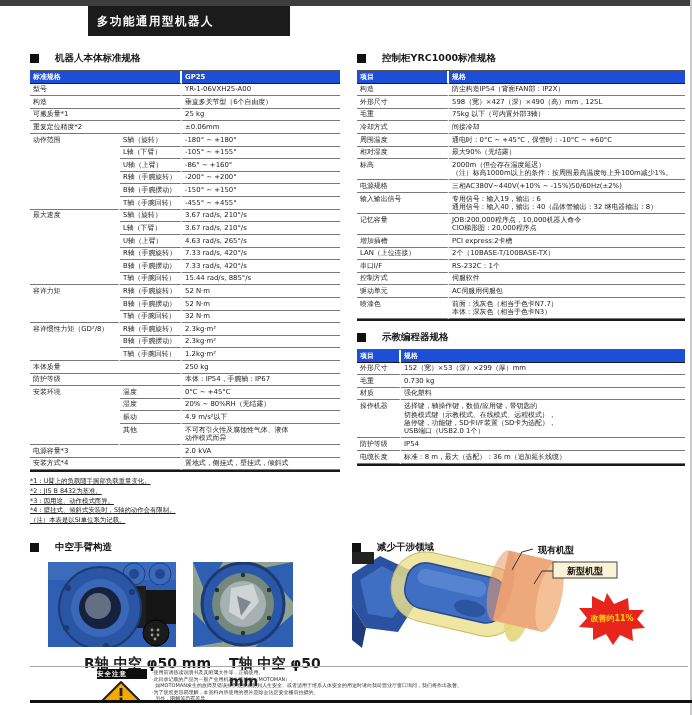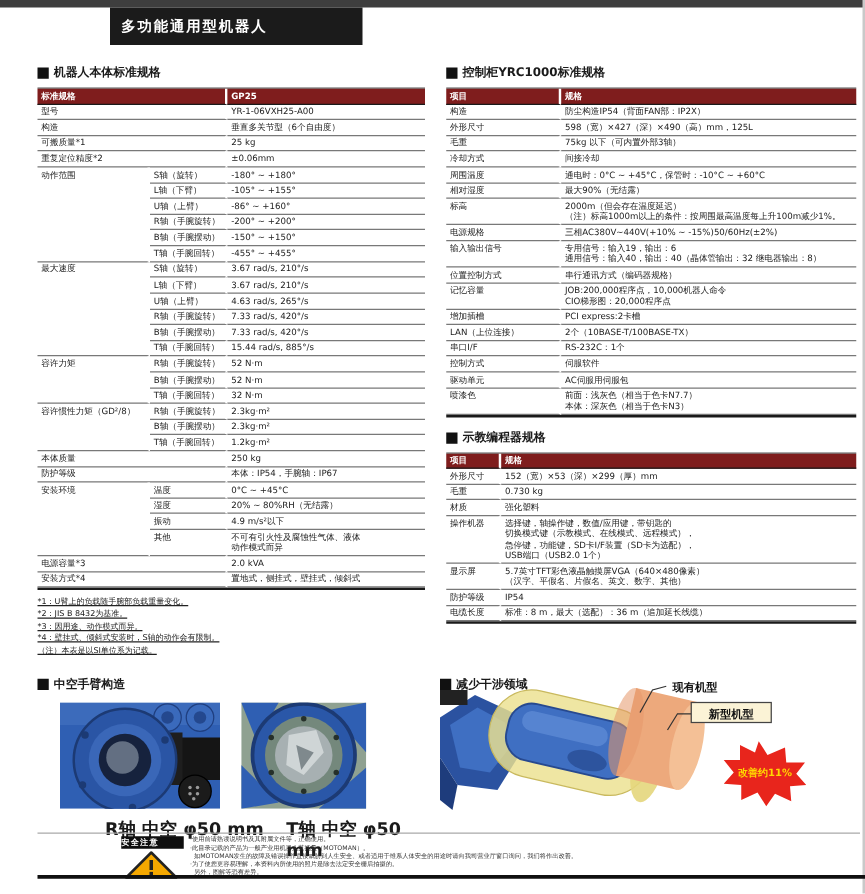--- a/index.html
+++ b/index.html
@@ -6,29 +6,29 @@
   .page{position:relative;width:692px;height:715px;background:#fff;overflow:hidden;
         font-family:"DejaVu Sans","Liberation Sans",sans-serif;color:#1a1a1a;}
   .topbar{position:absolute;left:0;top:0;width:692px;height:6px;background:#3e3e3e;}
   .edge-right{position:absolute;right:0;top:0;width:2px;height:715px;background:#c9c9c9;}
   .titlebox{position:absolute;left:88px;top:6px;width:202px;height:30px;background:#1b1b1b;
             color:#fff;font-size:11.5px;font-weight:bold;letter-spacing:1.5px;
             line-height:30px;padding-left:9px;box-sizing:border-box;}
   .col{position:absolute;top:52px;}
   .col-left{left:30px;width:310px;}
   .col-right{left:357px;width:328px;}
-  .sec-h{display:flex;align-items:center;gap:4px;font-weight:bold;font-size:9.5px;margin:0 0 5px 0;}
+  .sec-h{display:flex;align-items:center;gap:16px;font-weight:bold;font-size:9.5px;margin:0 0 5px 0;}
   .sq{width:9px;height:9px;background:#111;flex:0 0 auto;}
   table.spec{width:100%;border-collapse:separate;border-spacing:0;border-top:1px solid #555;
              border-bottom:2px solid #1a1a1a;table-layout:fixed;}
   table.spec td{border-bottom:1px solid #787878;border-right:2px solid #fff;
                 padding:1.6px 3px;vertical-align:top;font-size:6.9px;line-height:1.22;
                 white-space:pre-line;word-break:break-all;color:#222;}
   table.spec td:last-child{border-right:none;}
-  table.spec td.th{background:#7f1d1d;color:#fff;font-weight:bold;border-bottom-color:#1a1a1a;}
+  table.spec td.th{background:#1d4ed8;color:#fff;font-weight:bold;border-bottom-color:#1a1a1a;}
   .t-ctrl td,.t-tp td{font-size:7.2px;padding:2.2px 4px;}
   .footnotes{margin-top:5px;font-size:6.4px;line-height:1.5;color:#222;}
   .fn-line{white-space:pre;text-decoration:underline;}
   .bottom-sec{position:absolute;}
   .photos{position:relative;height:95px;margin-top:8px;}
   .photo{position:absolute;top:0;}
   .caption{font-size:14px;font-weight:bold;margin-top:4px;padding-left:36px;}
   .divider{position:absolute;left:30px;top:666px;width:658px;height:1px;background:#a9a9a9;}
   .bottomline{position:absolute;left:30px;top:700px;width:662px;height:2.5px;background:#101010;}
   .safety{position:absolute;left:97px;top:669px;}
@@ -247,24 +247,20 @@
           <tr>
             <td>电源规格</td>
             <td>三相AC380V~440V(+10% ~ -15%)50/60Hz(±2%)</td>
           </tr>
           <tr>
             <td>输入输出信号</td>
             <td>专用信号：输入19，输出：6
 通用信号：输入40，输出：40（晶体管输出：32 继电器输出：8）</td>
           </tr>
           <tr>
-            <td>位置控制方式</td>
-            <td>串行通讯方式（编码器规格）</td>
-          </tr>
-          <tr>
             <td>记忆容量</td>
             <td>JOB:200,000程序点，10,000机器人命令
 CIO梯形图：20,000程序点</td>
           </tr>
           <tr>
             <td>增加插槽</td>
             <td>PCI express:2卡槽</td>
           </tr>
           <tr>
             <td>LAN（上位连接）</td>
@@ -314,25 +310,20 @@
           <tr>
             <td>材质</td>
             <td>强化塑料</td>
           </tr>
           <tr>
             <td>操作机器</td>
             <td>选择键，轴操作键，数值/应用键，带钥匙的
 切换模式键（示教模式、在线模式、远程模式），
 急停键，功能键，SD卡I/F装置（SD卡为选配），
 USB端口（USB2.0 1个）</td>
-          </tr>
-          <tr>
-            <td>显示屏</td>
-            <td>5.7英寸TFT彩色液晶触摸屏VGA（640×480像素）
-（汉字、平假名、片假名、英文、数字、其他）</td>
           </tr>
           <tr>
             <td>防护等级</td>
             <td>IP54</td>
           </tr>
           <tr>
             <td>电缆长度</td>
             <td>标准：8 m，最大（选配）：36 m（追加延长线缆）</td>
           </tr>
         </tbody>

